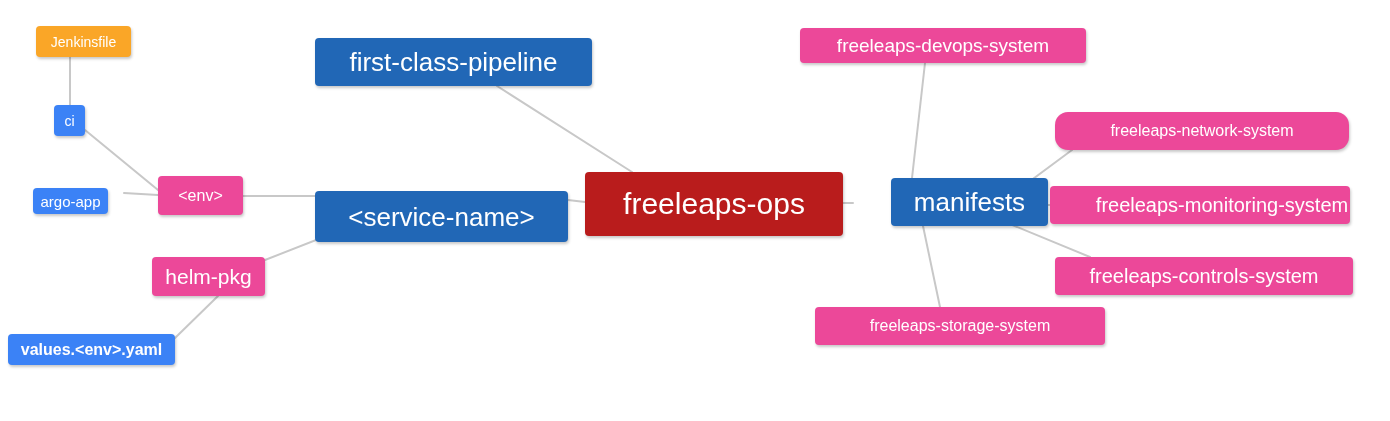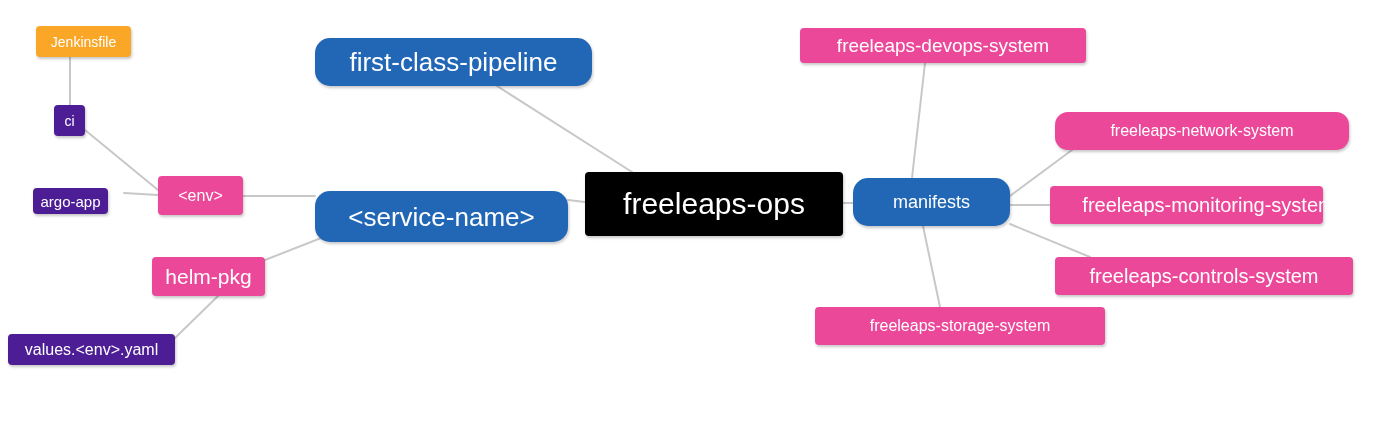--- a/index.html
+++ b/index.html
@@ -40,25 +40,25 @@
     text-align: center;
     box-shadow: 1px 2px 3px rgba(0,0,0,0.22);
     user-select: none;
     cursor: default;
   }
   .node-label {
     display: block;
     padding: 0 2px;
   }
   
-  .c-root   { background: #000000; }
-  .c-blue   { background: #2167b6; border-radius: 15px; }
+  .c-root   { background: #b91c1c; }
+  .c-blue   { background: #2167b6; }
   .c-green  { background: #ec4899; }
   .c-orange { background: #faa627; }
-  .c-red    { background: #4c1d95; }
+  .c-red    { background: #3b82f6; }
 </style>
 </head>
 <body>
 
 <div id="mindmap">
   <svg id="edge-layer" viewBox="0 0 1390 421" width="1390" height="421" xmlns="http://www.w3.org/2000/svg">
       <line x1="70" y1="57" x2="70" y2="105" stroke="#c8c8c8" stroke-width="2" stroke-linecap="round"></line>
       <line x1="85" y1="130" x2="158" y2="190" stroke="#c8c8c8" stroke-width="2" stroke-linecap="round"></line>
       <line x1="124" y1="193" x2="158" y2="195" stroke="#c8c8c8" stroke-width="2" stroke-linecap="round"></line>
       <line x1="243" y1="196" x2="315" y2="196" stroke="#c8c8c8" stroke-width="2" stroke-linecap="round"></line>
@@ -76,48 +76,48 @@
   <div id="node-layer">
       <div class="node c-root" style="left: 585px; top: 172px; width: 258px; height: 64px; font-size: 30px;">
         <span class="node-label">freeleaps-ops</span>
       </div>
       <div class="node c-blue" style="left: 315px; top: 38px; width: 277px; height: 48px; font-size: 26px;">
         <span class="node-label">first-class-pipeline</span>
       </div>
       <div class="node c-blue" style="left: 315px; top: 171px; width: 253px; height: 51px; font-size: 26px; margin-top: 20px;">
         <span class="node-label">&lt;service-name&gt;</span>
       </div>
-      <div class="node c-blue" style="left: 853px; top: 178px; width: 157px; height: 48px; font-size: 18px;">
+      <div class="node c-blue" style="left: 891px; top: 178px; width: 157px; height: 48px; font-size: 26px;">
         <span class="node-label">manifests</span>
       </div>
       <div class="node c-green" style="left: 158px; top: 176px; width: 85px; height: 39px; font-size: 16px;">
         <span class="node-label">&lt;env&gt;</span>
       </div>
       <div class="node c-green" style="left: 152px; top: 257px; width: 113px; height: 39px; font-size: 21px;">
         <span class="node-label">helm-pkg</span>
       </div>
       <div class="node c-orange" style="left: 36px; top: 26px; width: 95px; height: 31px; font-size: 14px;">
         <span class="node-label">Jenkinsfile</span>
       </div>
       <div class="node c-red" style="left: 54px; top: 105px; width: 31px; height: 31px; font-size: 14px;">
         <span class="node-label">ci</span>
       </div>
       <div class="node c-red" style="left: 33px; top: 188px; width: 75px; height: 26px; font-size: 15px;">
         <span class="node-label">argo-app</span>
       </div>
-      <div class="node c-red" style="left: 8px; top: 334px; width: 167px; height: 31px; font-size: 16px;">
+      <div class="node c-red" style="left: 8px; top: 334px; width: 167px; height: 31px; font-size: 16px; font-weight: bold;">
         <span class="node-label">values.&lt;env&gt;.yaml</span>
       </div>
       <div class="node c-green" style="left: 800px; top: 28px; width: 286px; height: 35px; font-size: 19px;">
         <span class="node-label">freeleaps-devops-system</span>
       </div>
       <div class="node c-green" style="left: 1055px; top: 112px; width: 294px; height: 38px; font-size: 16px; border-radius: 13px;">
         <span class="node-label">freeleaps-network-system</span>
       </div>
-      <div class="node c-green" style="left: 1050px; top: 186px; width: 273px; height: 38px; font-size: 20px; padding-left: 44px;">
+      <div class="node c-green" style="left: 1050px; top: 186px; width: 300px; height: 38px; font-size: 20px; padding-left: 44px;">
         <span class="node-label">freeleaps-monitoring-system</span>
       </div>
       <div class="node c-green" style="left: 1055px; top: 257px; width: 298px; height: 38px; font-size: 20px;">
         <span class="node-label">freeleaps-controls-system</span>
       </div>
       <div class="node c-green" style="left: 815px; top: 307px; width: 290px; height: 38px; font-size: 16px;">
         <span class="node-label">freeleaps-storage-system</span>
       </div>
     </div>
 </div>

